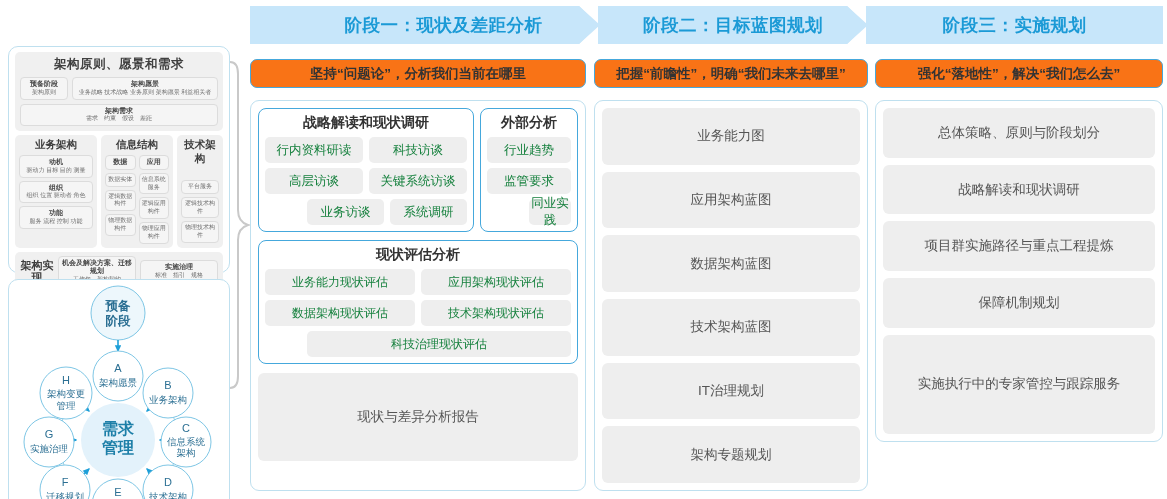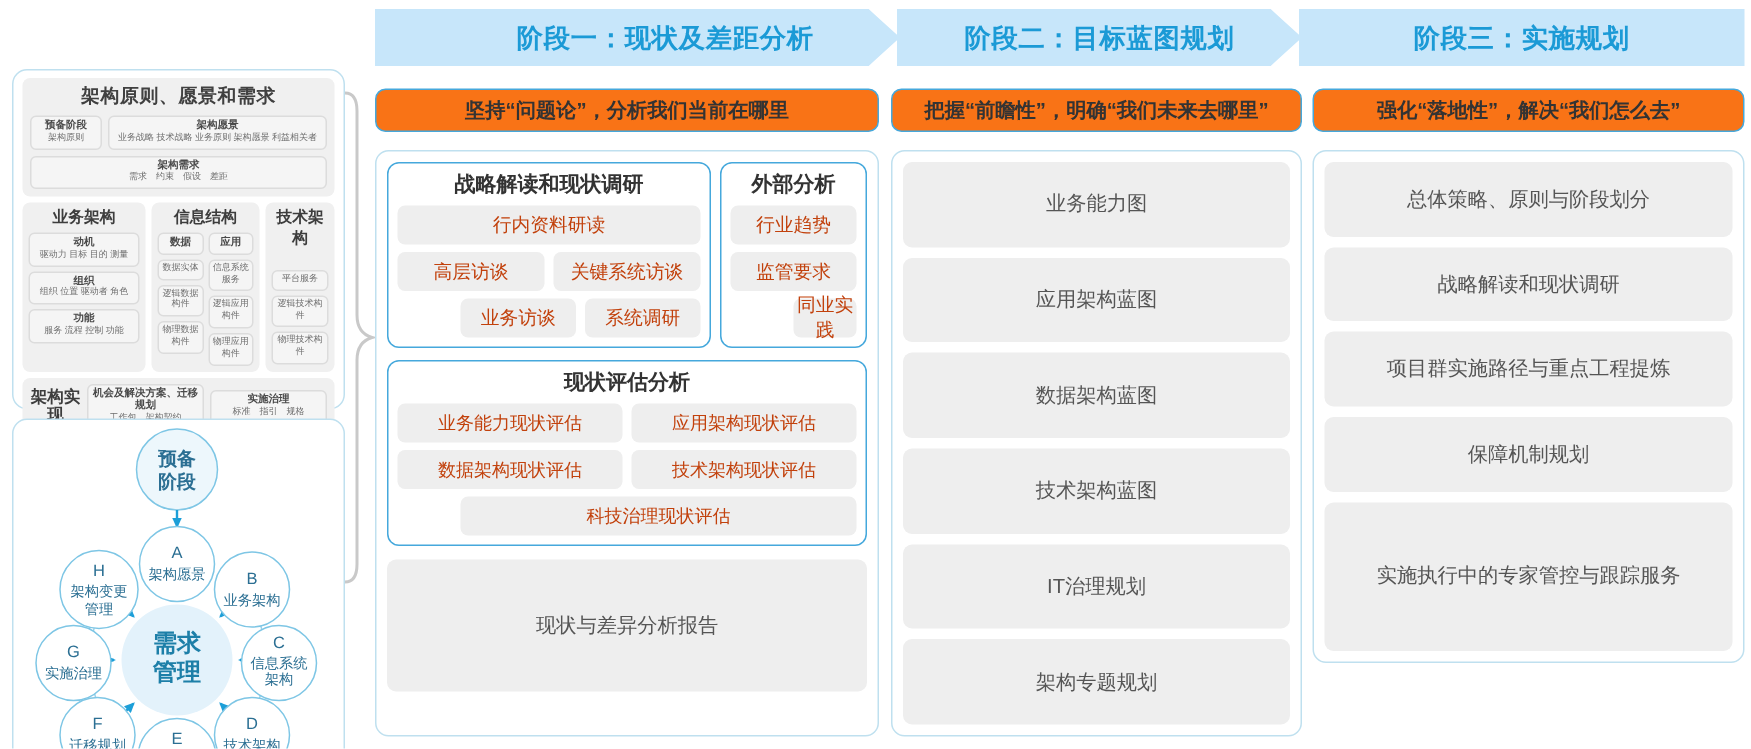--- a/index.html
+++ b/index.html
@@ -73,21 +73,21 @@
   .body-row { position:relative; }
   .pcard {
     position:absolute; top:0; border:1.5px solid #bfe0ef; border-radius:9px;
     background:#fff; padding:7px;
   }
 
   
   .grp { border:1.4px solid #45a8dc; border-radius:8px; background:#fff; padding:5px 6px 6px; }
   .grp > .gh { text-align:center; font-size:14px; font-weight:bold; color:#333; margin-bottom:5px; }
   .chip {
-    background:#eeeeee; border-radius:5px; color:#c2410c; font-size:12.5px;
+    background:#eeeeee; border-radius:5px; color:#15803d; font-size:12.5px;
     display:flex; align-items:center; justify-content:center; text-align:center;
   }
   .chip.small { font-size:12px;text-align:center; }
   .g2 { display:flex; gap:6px; margin-bottom:5px; }
   .g2:last-child { margin-bottom:0;margin-left:42px; }
   .g2 > .chip { flex:1; height:26px; }
 
   .bigchip {
     background:#eeeeee; border-radius:6px; color:#555; font-size:13.5px;
     display:flex; align-items:center; justify-content:center; text-align:center;
@@ -324,20 +324,21 @@
 
     <div class="body-row" style="margin-top:11px; height:400px;">
 
       <div class="pcard" style="left:0; width:336px; height:391px;">
 
         <div style="display:flex; gap:6px;">
           <div class="grp" style="flex:1;">
             <div class="gh">战略解读和现状调研</div>
             <div class="g2">
               <div class="chip">行内资料研读</div>
+              <div class="chip">科技访谈</div>
             </div>
             <div class="g2">
               <div class="chip">高层访谈</div>
               <div class="chip">关键系统访谈</div>
             </div>
             <div class="g2">
               <div class="chip">业务访谈</div>
               <div class="chip">系统调研</div>
             </div>
           </div>

